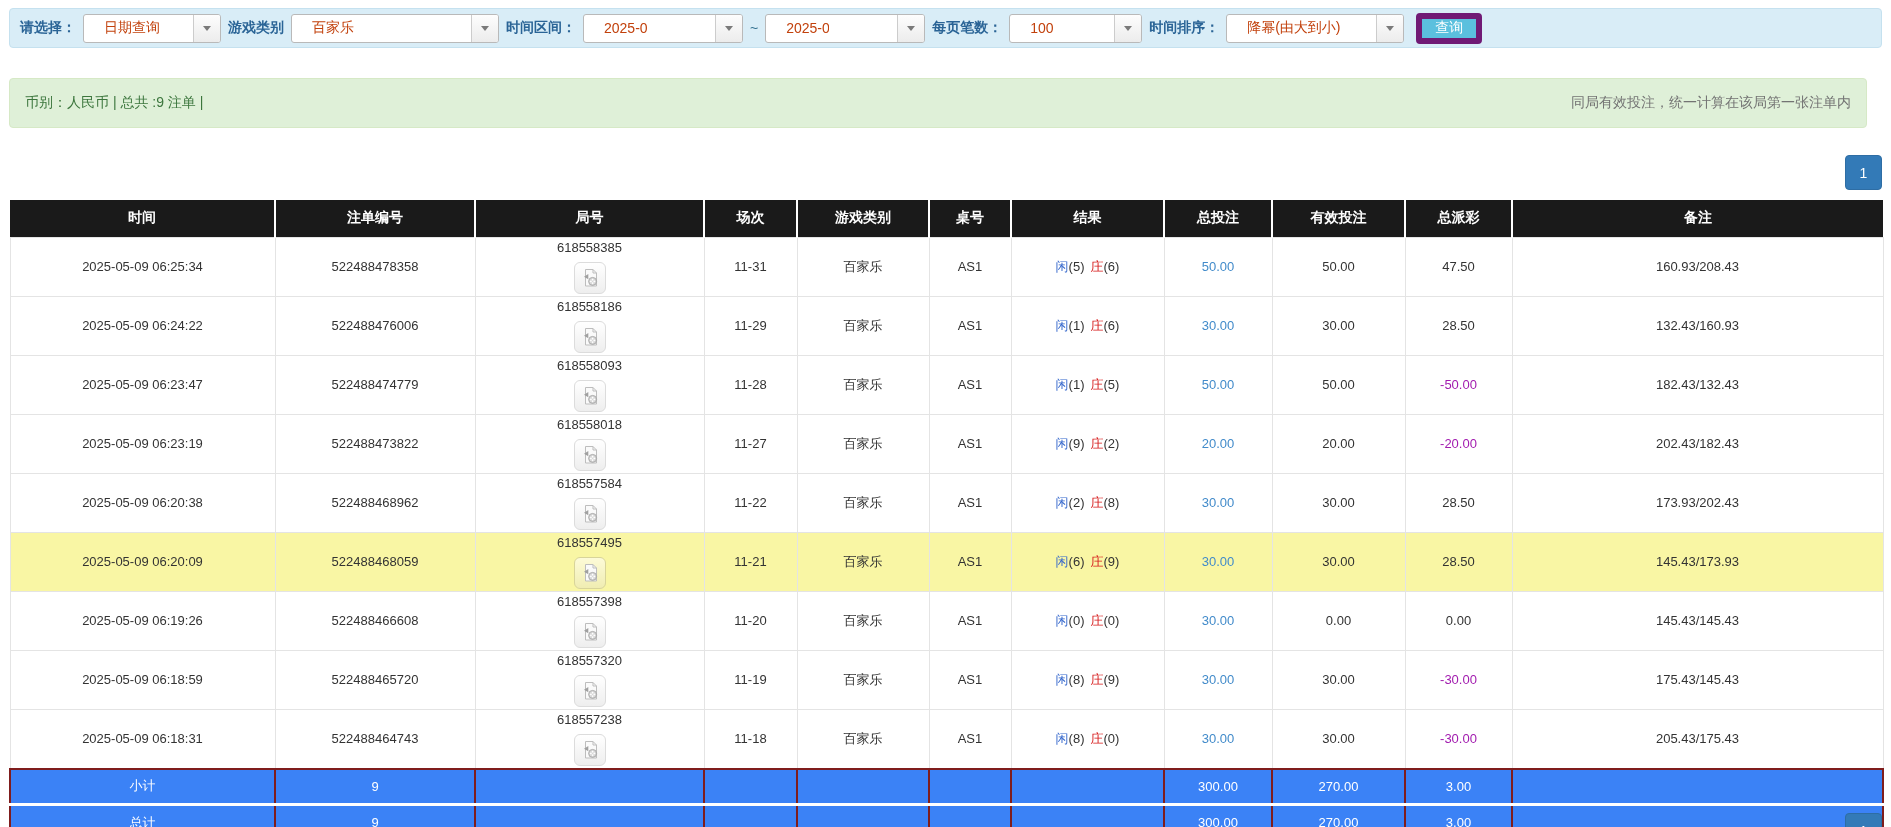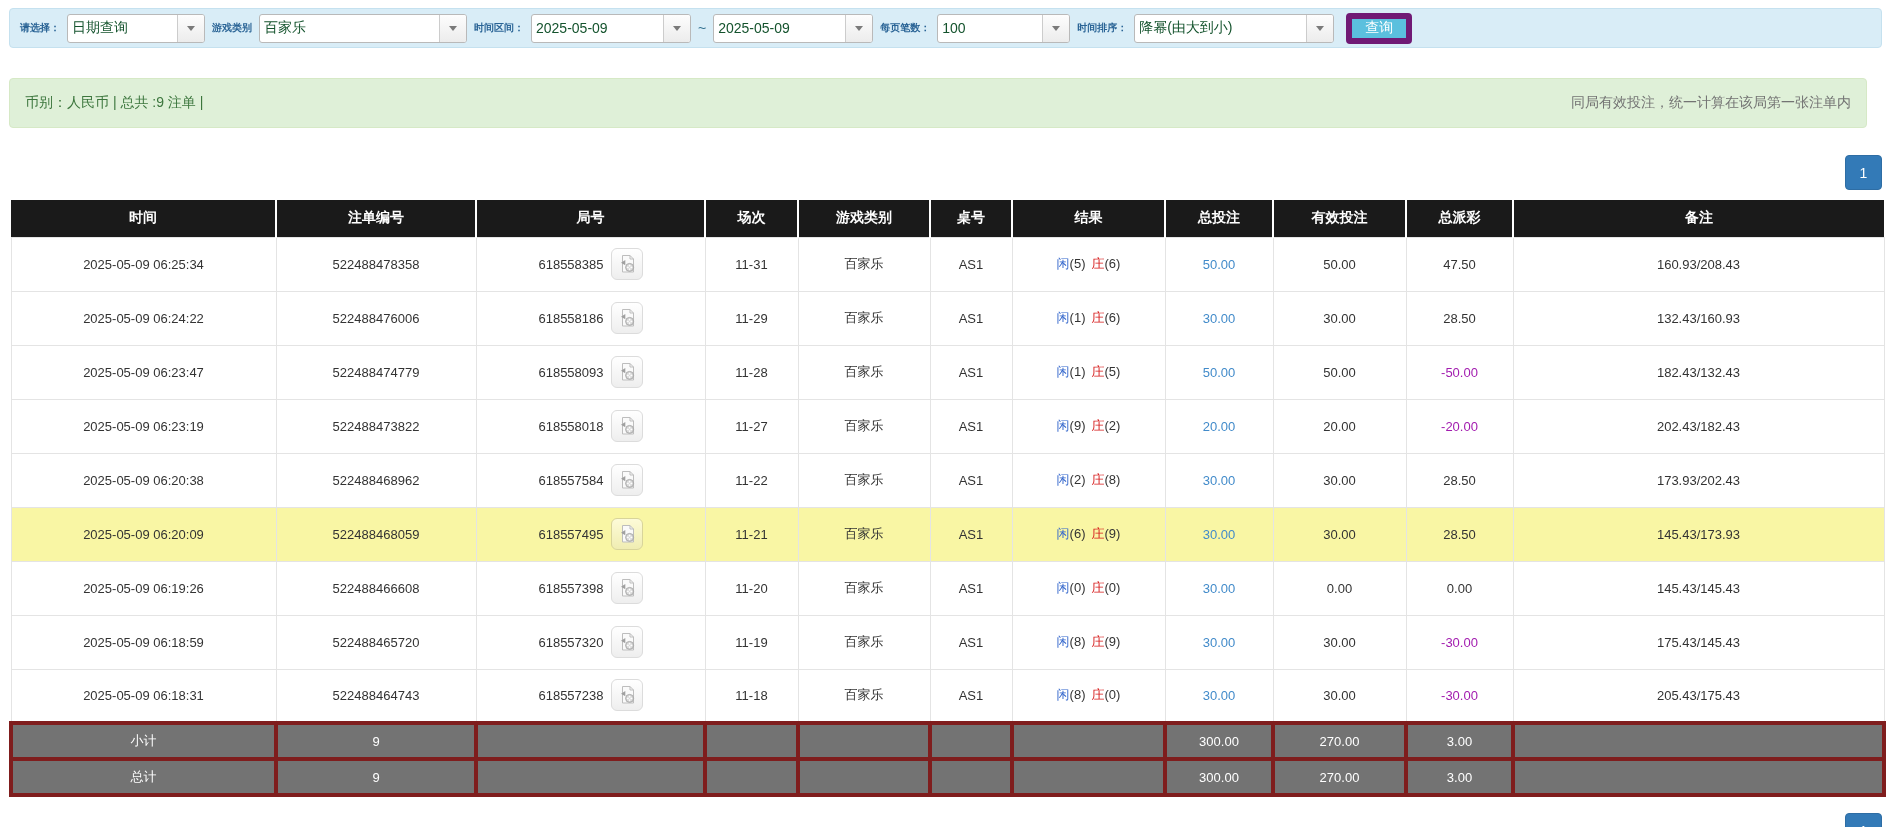--- a/index.html
+++ b/index.html
@@ -8,37 +8,37 @@
     width:1891px; height:827px; overflow:hidden; position:relative;
     background:#fff; font-family:"Liberation Sans", sans-serif;
   }
 
   
   .toolbar {
     position:absolute; left:9px; right:9px; top:8px; height:40px;
     background:#d9edf7; border:1px solid #c5e1ef; border-radius:4px;
     display:flex; align-items:center; padding:0 10px; gap:7px; white-space:nowrap;
   }
-  .tlabel { color:#2a6496; font-weight:bold; font-size:10px; }
+  .tlabel { color:#2a6496; font-weight:bold; font-size:14px; }
   .combo {
     display:flex; height:29px; background:#fff; border:1px solid #b9b9b9;
     border-radius:3px; overflow:hidden; align-items:stretch;
   }
   .combo .combo-text, .combo input {
-    flex:1; display:flex; align-items:center; padding:0 4px; font-size:14px;
-    color:#14532d; border:0; outline:0; background:transparent; min-width:0;
+    flex:1; display:flex; align-items:center; padding:0 20px; font-size:14px;
+    color:#c2410c; border:0; outline:0; background:transparent; min-width:0;
   }
   .combo-btn {
     width:27px; border-left:1px solid #ccc; flex:0 0 27px;
     background:linear-gradient(#fdfdfd,#ececec);
     display:flex; align-items:center; justify-content:center; cursor:pointer;
   }
   .caret { width:0; height:0; border-left:4px solid transparent; border-right:4px solid transparent; border-top:5px solid #7a7a7a; }
   .w-query { width:138px; } .w-game { width:208px; } .w-date { width:160px;gap:48px; }
-  .w-size { width:133px; } .w-sort { width:200px;text-align:center; }
+  .w-size { width:133px; } .w-sort { width:178px;text-align:center; }
   .tilde { color:#31708f; font-size:14px; }
   .search-btn {
     height:31px; padding:0 13px; margin-left:5px; background:#5bc0de; color:#fff;
     border:6px solid #701a75; border-radius:4px; font-size:14px; cursor:pointer;
     font-family:"Liberation Sans", sans-serif;
   }
 
   
   .info-bar {
     position:absolute; left:9px; right:24px; top:78px; height:50px;
@@ -72,29 +72,29 @@
   tbody td {
     background:#fff; border:1px solid #e4e4e4; text-align:center;
     height:54px; padding:2px 4px; overflow:hidden;
   }
   tr.hl td { background:#f9f6a4; }
   .neg { color:#a21caf; }
   .bet-link { color:#428bca; cursor:pointer; }
   .res-player { color:#3366cc; }
   .res-banker { color:#d61a1a; margin-left:6px; }
   .res-score { color:#333; }
-  .round-wrap { display:flex; align-items:center; justify-content:center; gap:7px; }
+  .round-wrap { display:flex; align-items:center; justify-content:center; gap:7px;flex-direction:column; }
   .video-btn {
     display:inline-flex; width:32px; height:32px; border:1px solid #dcdcdc;
     border-radius:6px; background:linear-gradient(#ffffff,#eeeeee);
     align-items:center; justify-content:center; cursor:pointer; flex:0 0 32px;
   }
   tr.hl .video-btn { background:linear-gradient(#fdfbd8,#f0edb2); border-color:#d8d49a; }
   tr.summary td {
-    background:#737373; color:#fff; height:36px; border:4px solid #7f1d1d; font-size:13px;
+    background:#3b82f6; color:#fff; height:36px; border:2px solid #7f1d1d; font-size:13px;
   }
   tr.summary.first td { border-bottom:3px solid #fff; }
 </style>
 </head>
 <body>
 
 <div class="toolbar">
   <span class="tlabel">请选择：</span>
   <div class="combo w-query">
     <span class="combo-text">日期查询</span>

